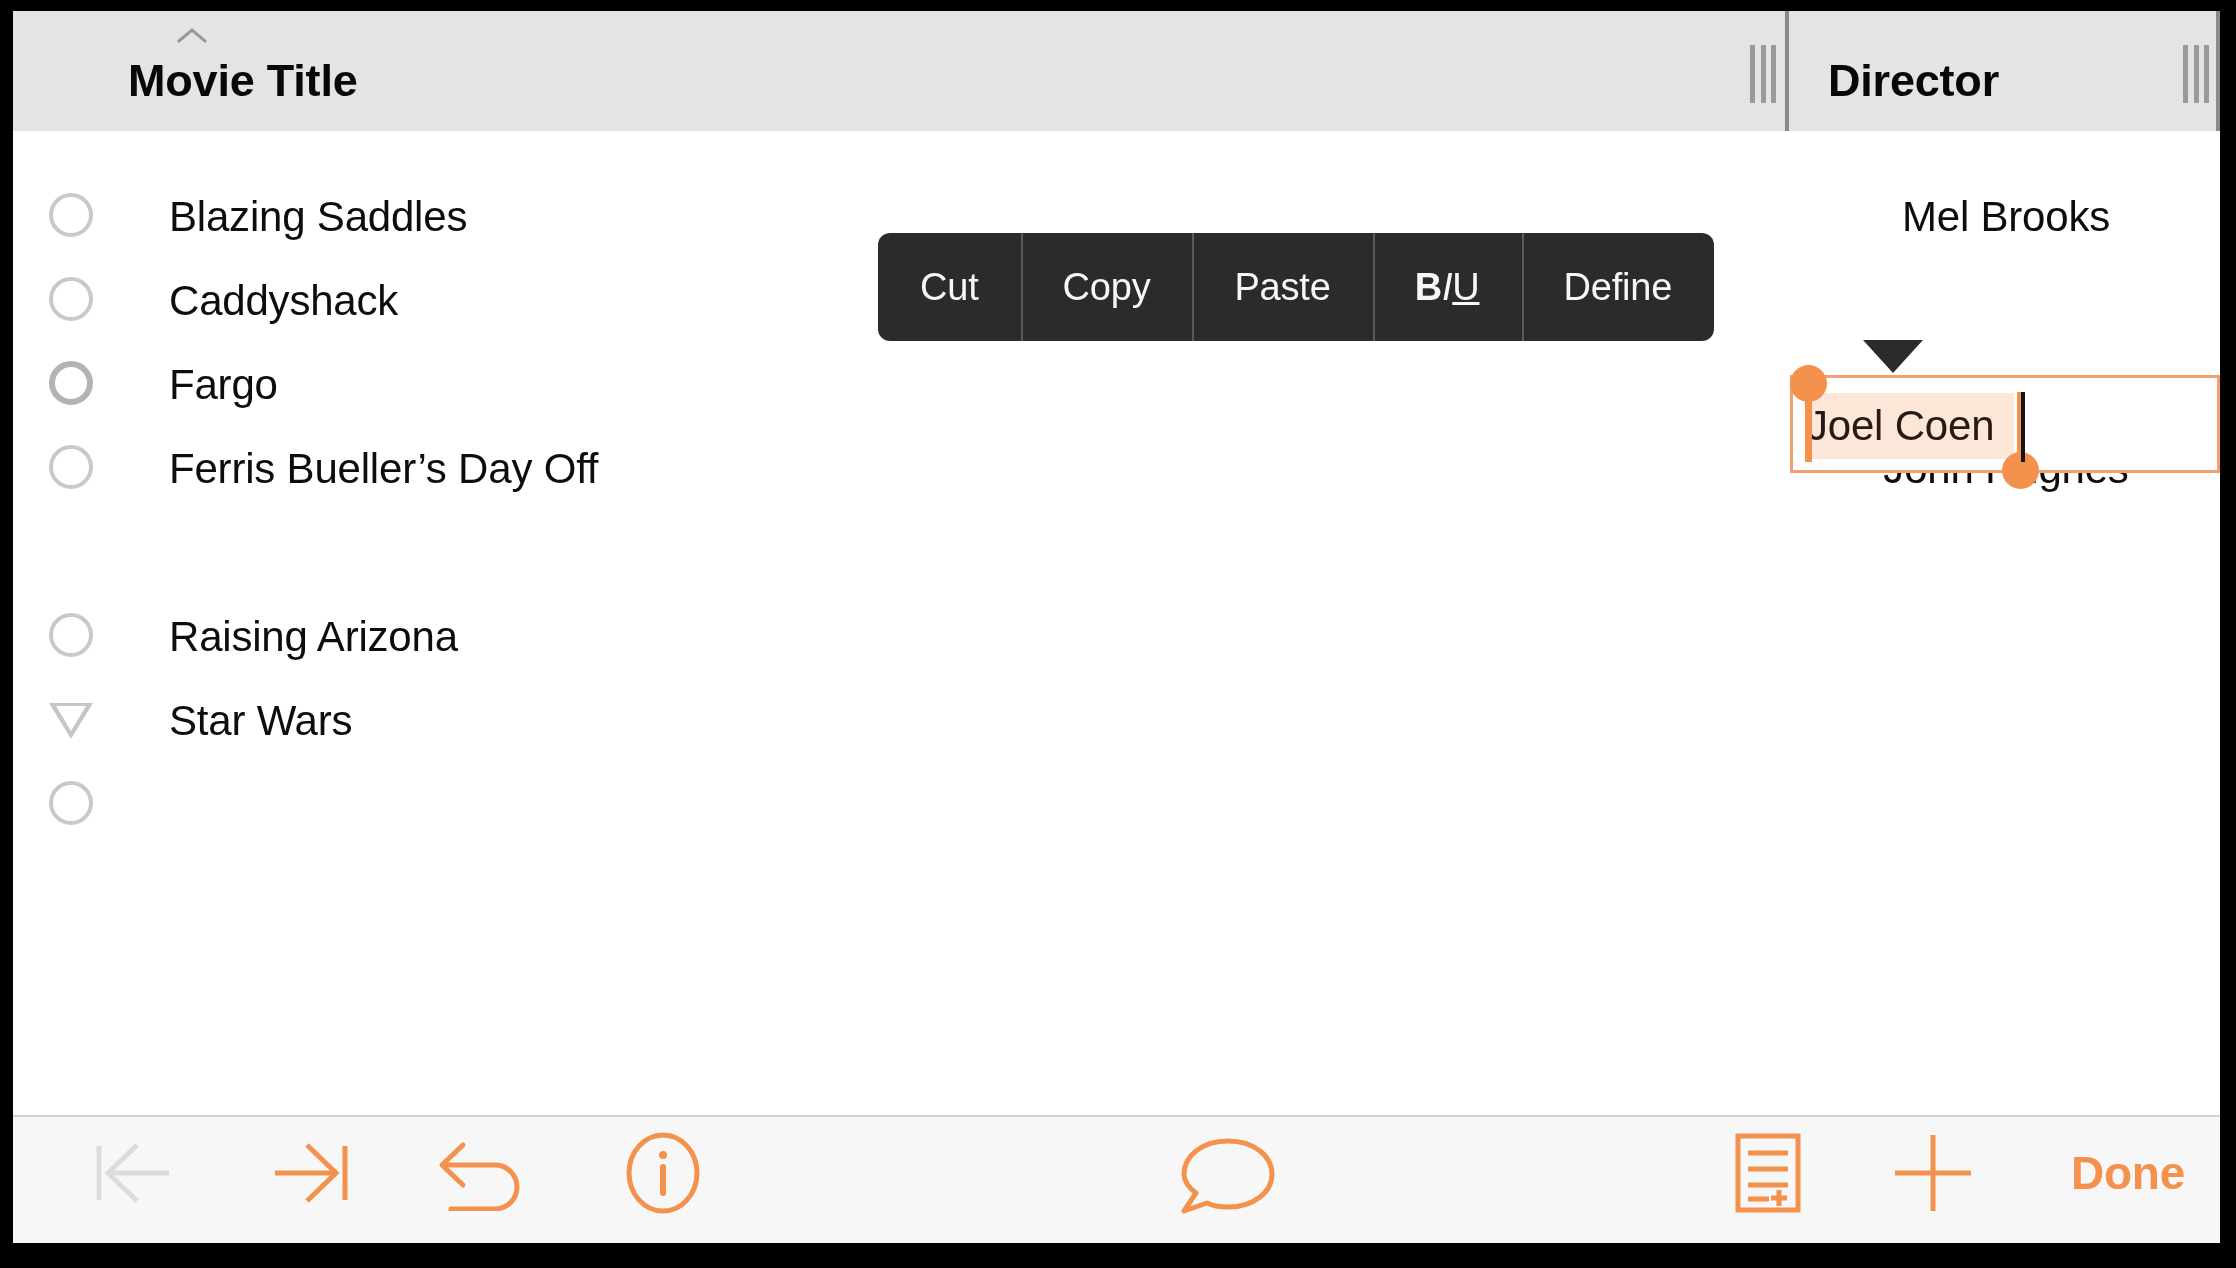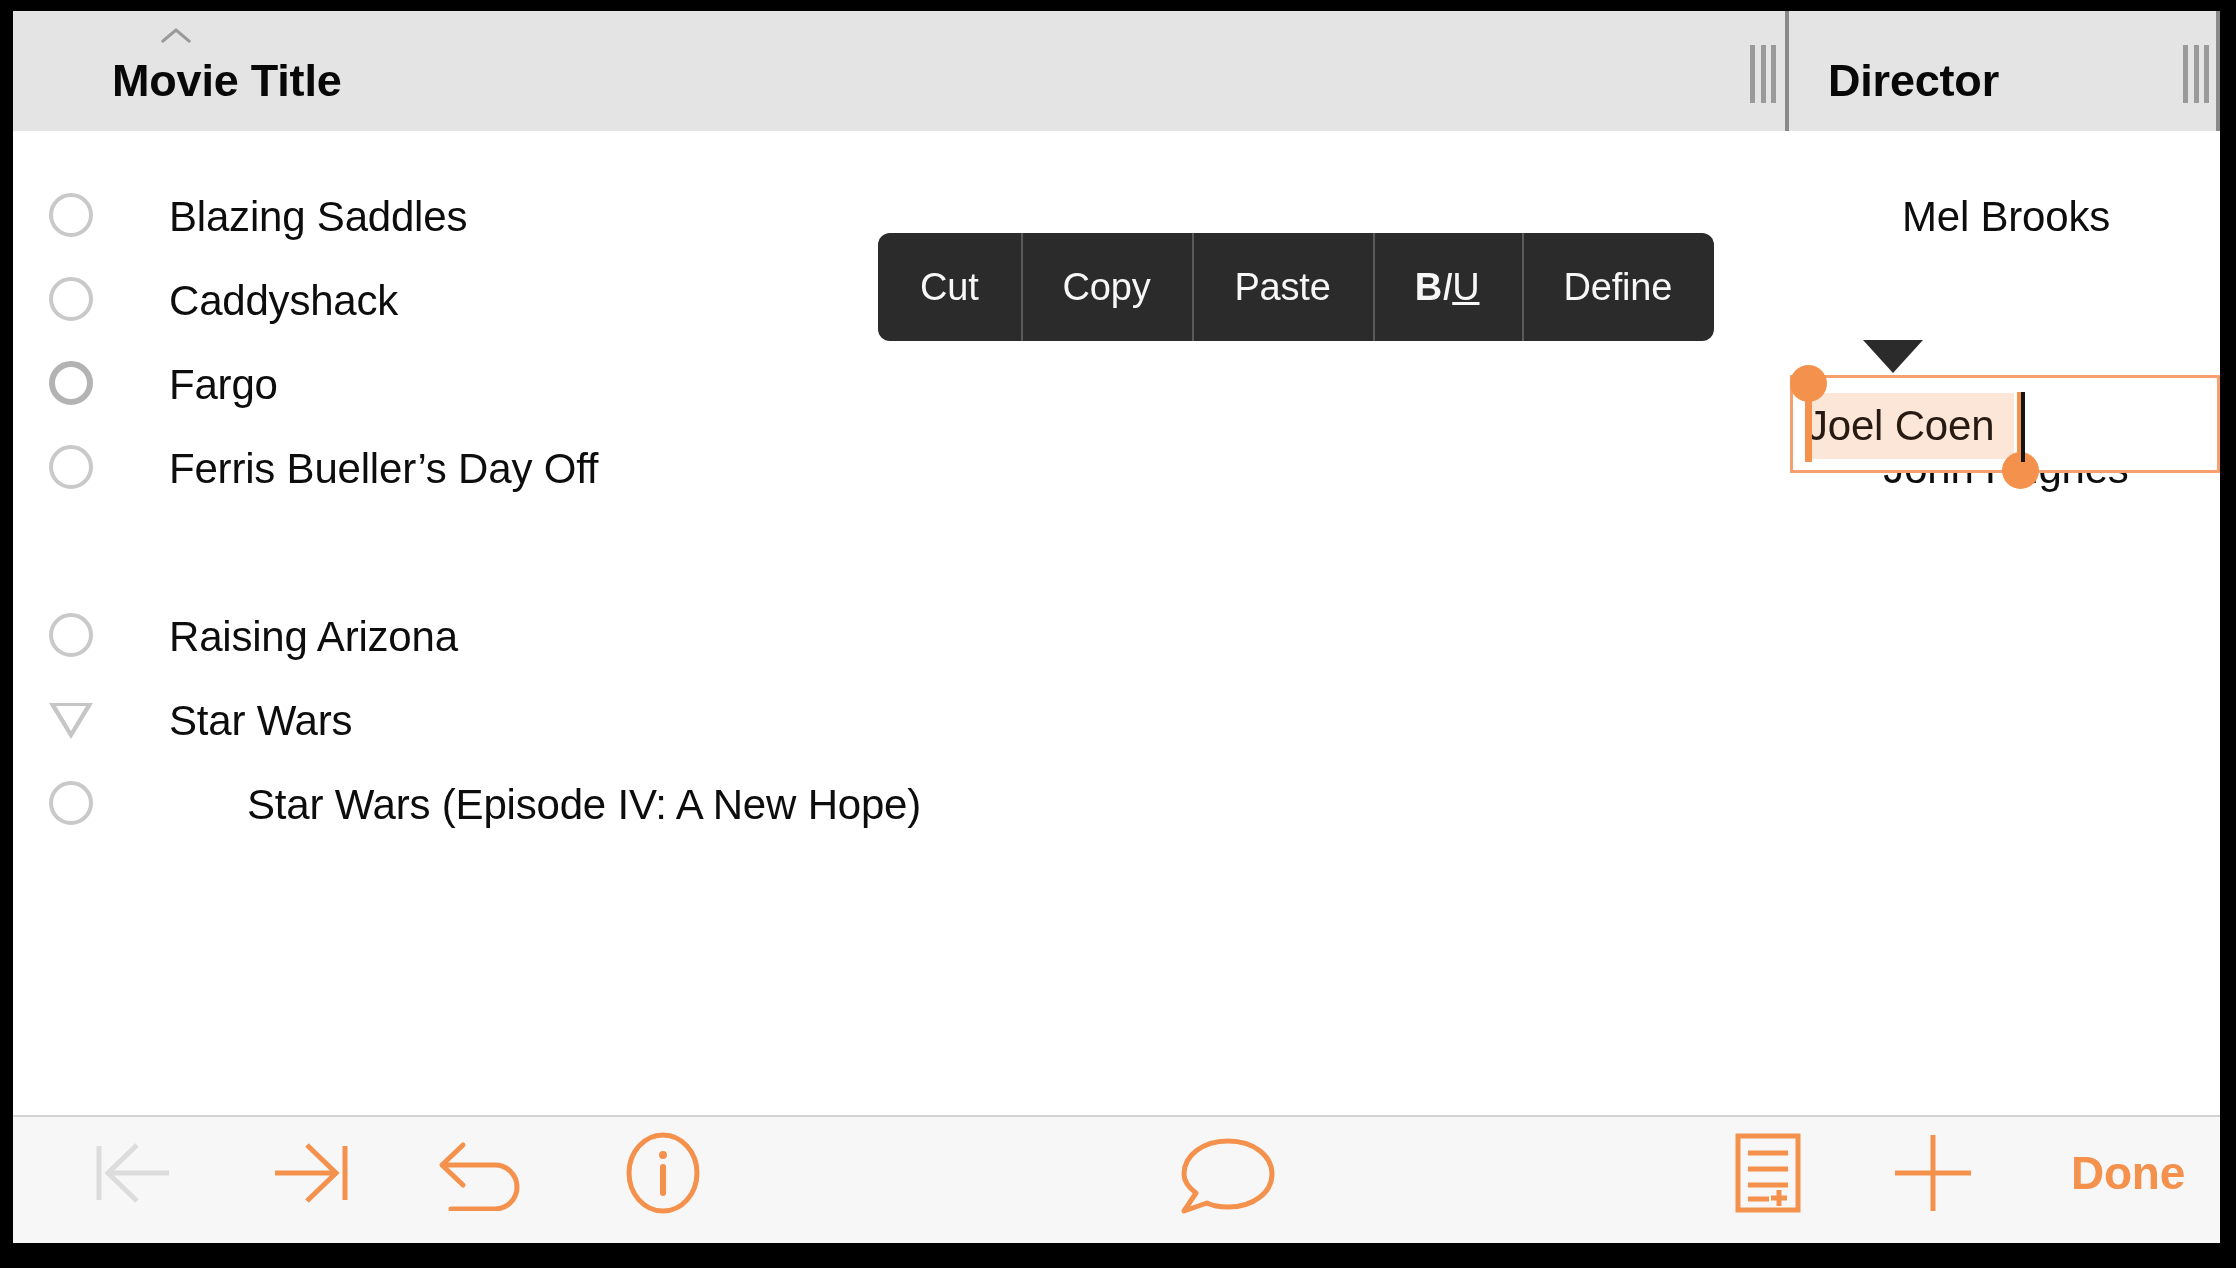--- a/index.html
+++ b/index.html
@@ -20,21 +20,21 @@
 
   
   .table-header {
     position: absolute; left: 0; top: 0;
     width: 2207px; height: 126px;
     background: #e4e4e4;
   }
   .col-header {
     position: absolute; top: 0; height: 126px;
   }
-  .col-title-head { left: 0; width: 1776px; }
+  .col-title-head { left: 16px; width: 1776px; }
   .col-director-head { left: 1779px; width: 428px; }
 
   .col-head-label {
     position: absolute;
     font-size: 45px;
     font-weight: bold;
     color: #080808;
     letter-spacing: -0.2px;
     white-space: nowrap;
   }
@@ -309,21 +309,20 @@
         <div class="marker-triangle"></div>
       </div>
       <div class="cell-title">Star Wars</div>
       <div class="cell-director"></div>
     </div>
 
     <div class="row" style="top:632px">
       <div class="row-marker">
         <div class="marker-circle"></div>
       </div>
-      <div class="cell-title indent">Star Wars (Episode IV: A New Hope)</div>
       <div class="cell-director"></div>
     </div>
   </div>
 
   <div id="edit-cell">
     <div class="edit-text-wrap">
       <span class="edit-selection">Joel Coen</span>
     </div>
     <div class="sel-handle-start">
       <div class="sel-knob start"></div>

